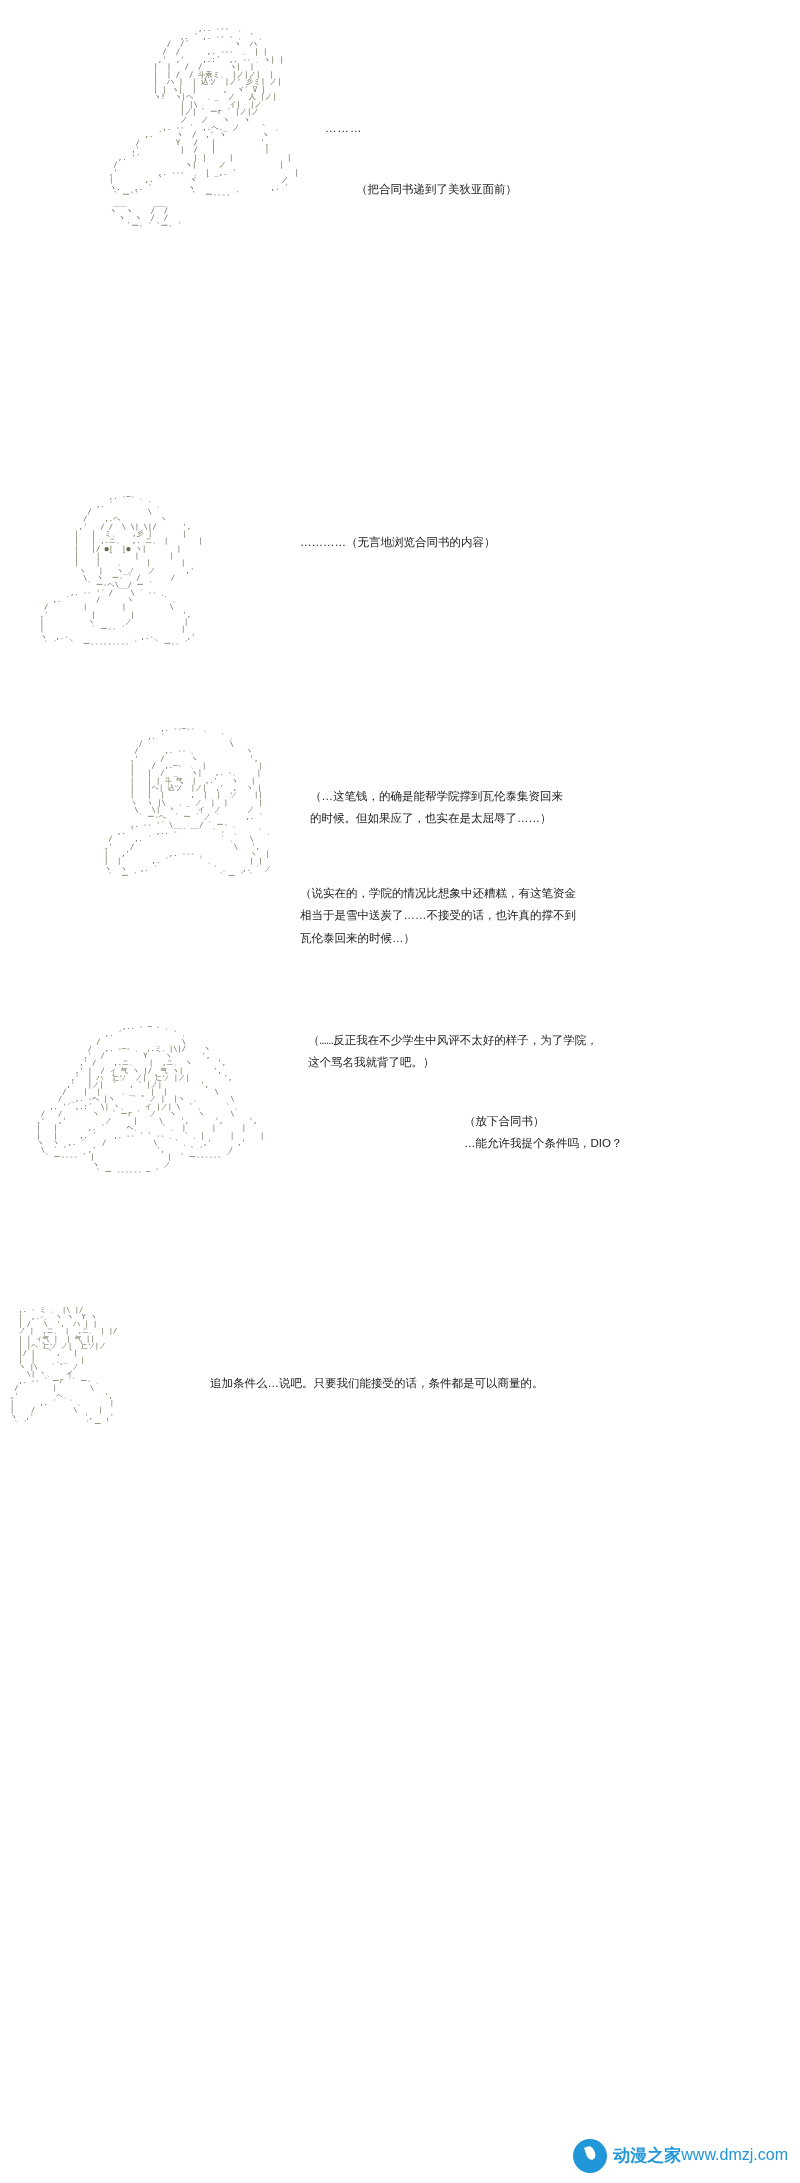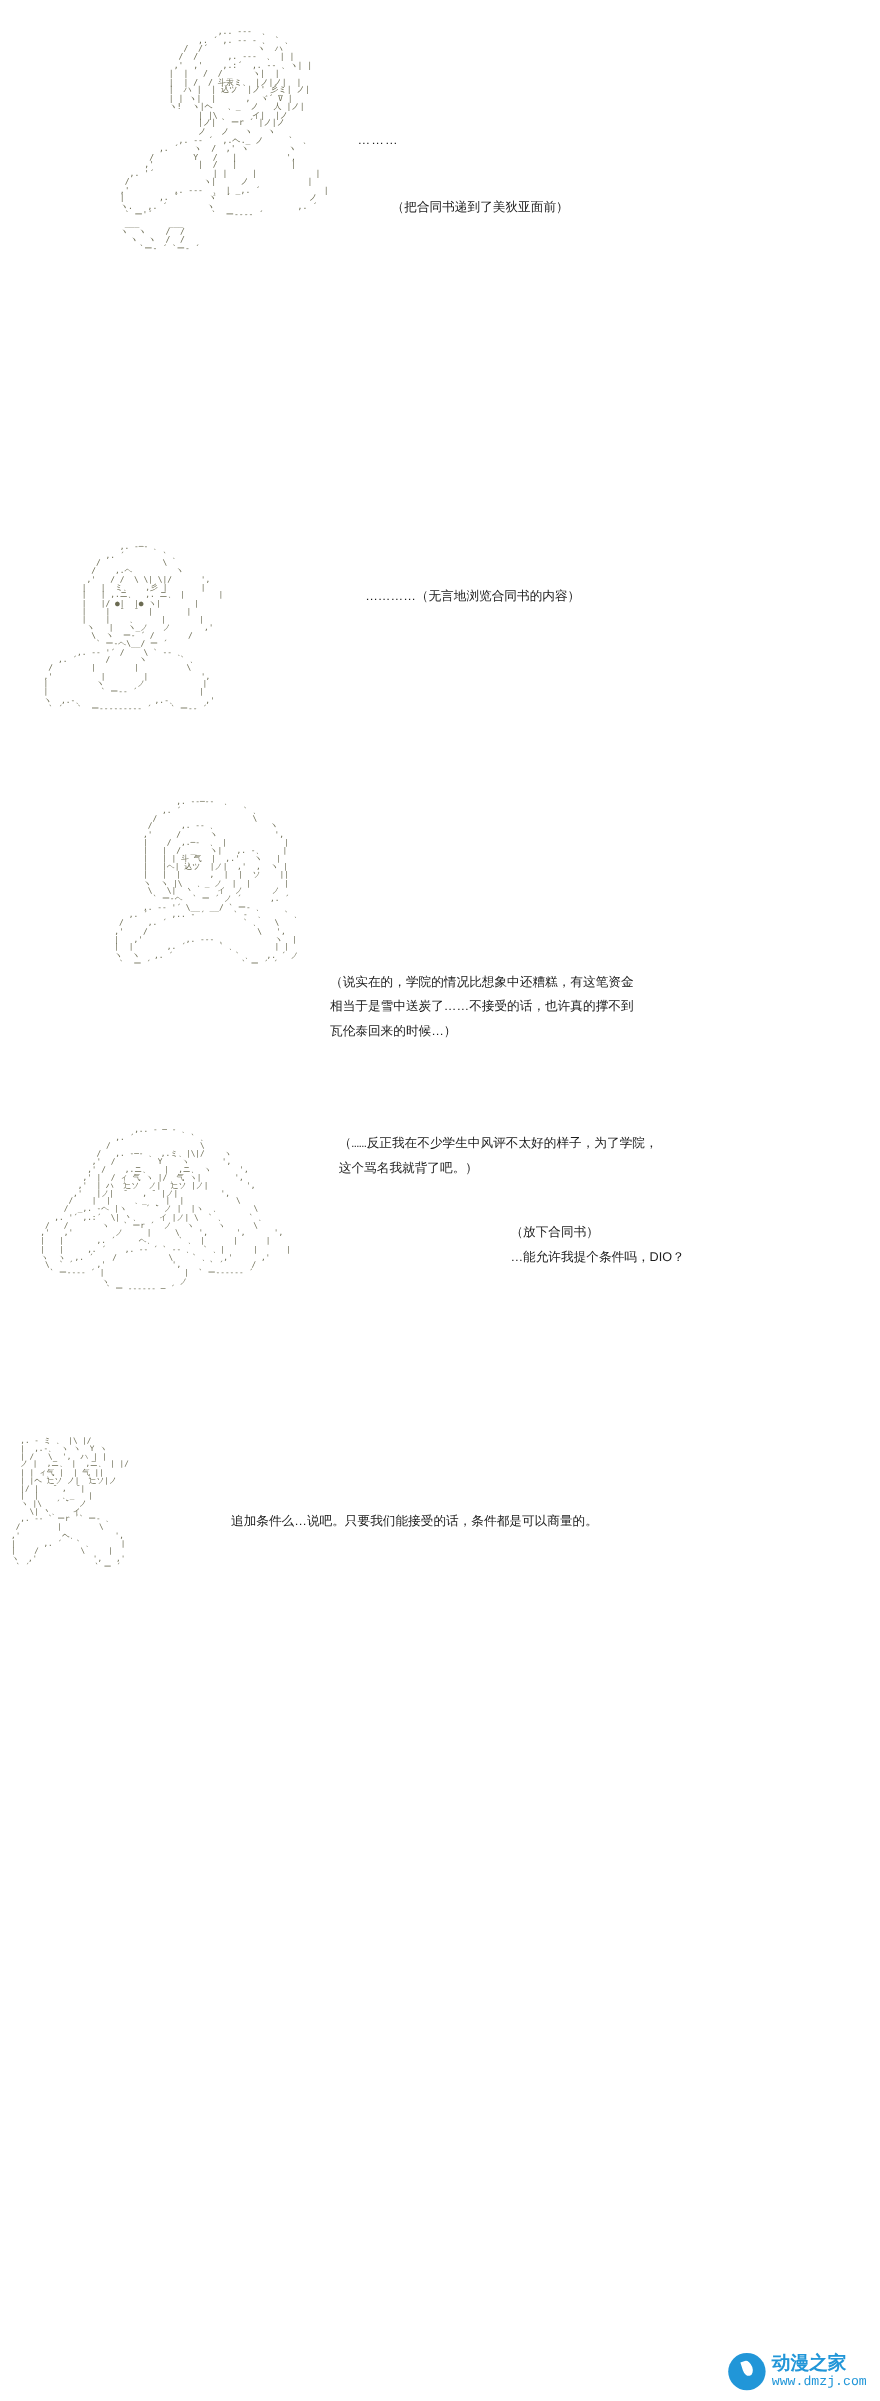--- a/index.html
+++ b/index.html
@@ -73,33 +73,33 @@
     left: 13px;
     top: 7px;
     width: 9px;
     height: 14px;
     background: #ffffff;
     border-radius: 0 55% 50% 50%;
     transform: rotate(-18deg);
   }
   .wm-text {
     display: flex;
-    flex-direction: column;
+    flex-direction: row;
     line-height: 1.15;
   }
   .wm-title {
     font-size: 17px;
     font-weight: bold;
     color: #2196d8;
     font-family: "Liberation Sans", sans-serif;
   }
   .wm-url {
-    font-size: 12px;
+    font-size: 16px;
     color: #2196d8;
-    font-family: Liberation Mono, monospace;
+    font-family: Liberation Sans, sans-serif;
   }
 </style>
 </head>
 <body>
 
 <div class="page">
 
   <pre class="aa aa-1 panel" style="left:100px; top:18px;">                      ,.. -‐-  、
                   ,. ´ ,. -‐ - 、 ` 、
                /  /´          ヽ  ハ
@@ -147,21 +147,21 @@
                 ` ー-ヘ\__/ ー ´
             ,. -‐ '´ /    \ ` ‐- 、
         ,. ´      /      ヽ       ` 、
       /        |        |          \
      ,'          |        |           ',
      |          ヽ       ノ            |
      |           ` ー-- ´             |
      ヽ  ,.-、               ,.-、      ,'
       ` ´   `  ー--------‐ ´    ` ー-‐ ´</pre>
 
-  <div class="dialog" style="left:300px; top:531px;margin-left:32px;">…………（无言地浏览合同书的内容）</div>
+  <div class="dialog" style="left:300px; top:531px;">…………（无言地浏览合同书的内容）</div>
 
   <pre class="aa aa-3 panel" style="left:78px; top:718px;">                   ,. -‐─‐-  、
                 ,. ´             ` 、
               /                    \
              /      ,. -‐ 、           ヽ
             ,'     /      ヽ            ',
             |    /  ,.─-  、 |            |
             |   |  /  _   ヽ|   ,. -、    |
             |   | | 斗 气  |  ,.'   ヽ   |
             |   |ヘ| 込ツ  |ノ|  ,'  ,  ヽ |
@@ -171,20 +171,22 @@
               ` ー-ヘ  ` ー ´ ノ ´      ,. ´
             ,. -‐ '´ \__  __/ ` ー- 、
          ,. ´     ,.. - ´      ` -  、    ` 、
        /     ,. ´                ` 、   \
       ,'    /                       \   ',
       |   ,'         ,. -‐- 、          ヽ  |
       |  |       ,. ´       ` 、        | |
       ヽ  ヽ   ,. ´             ` 、   ,. ´ ノ
        `  ー ´                   ` ー ´ ´</pre>
 
+  <div class="dialog" style="left:310px; top:785px; width:470px;">（…这笔钱，的确是能帮学院撑到瓦伦泰集资回来
+的时候。但如果应了，也实在是太屈辱了……）</div>
 
   <div class="dialog" style="left:300px; top:882px; width:480px;">（说实在的，学院的情况比想象中还糟糕，有这笔资金
 相当于是雪中送炭了……不接受的话，也许真的撑不到
 瓦伦泰回来的时候…）</div>
 
   <pre class="aa aa-4 panel" style="left:28px; top:1016px;">                      ,.. - ─ - 、
                   ,. ´            ` 、
                 /                   \
               /   ,. -─- 、 ,.ミ、|\|/    ヽ
              ,'  /         Y    ヽ       ',

